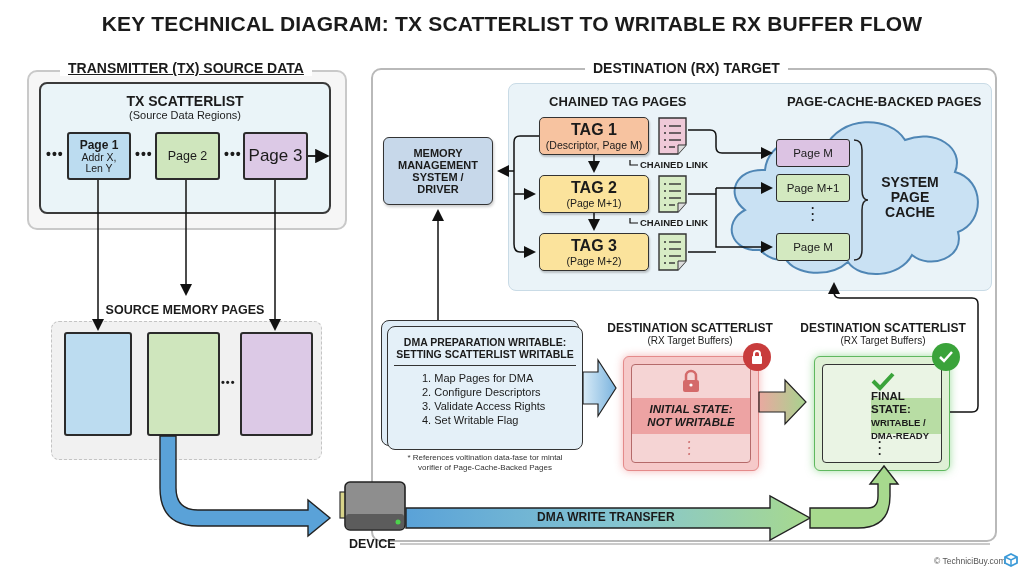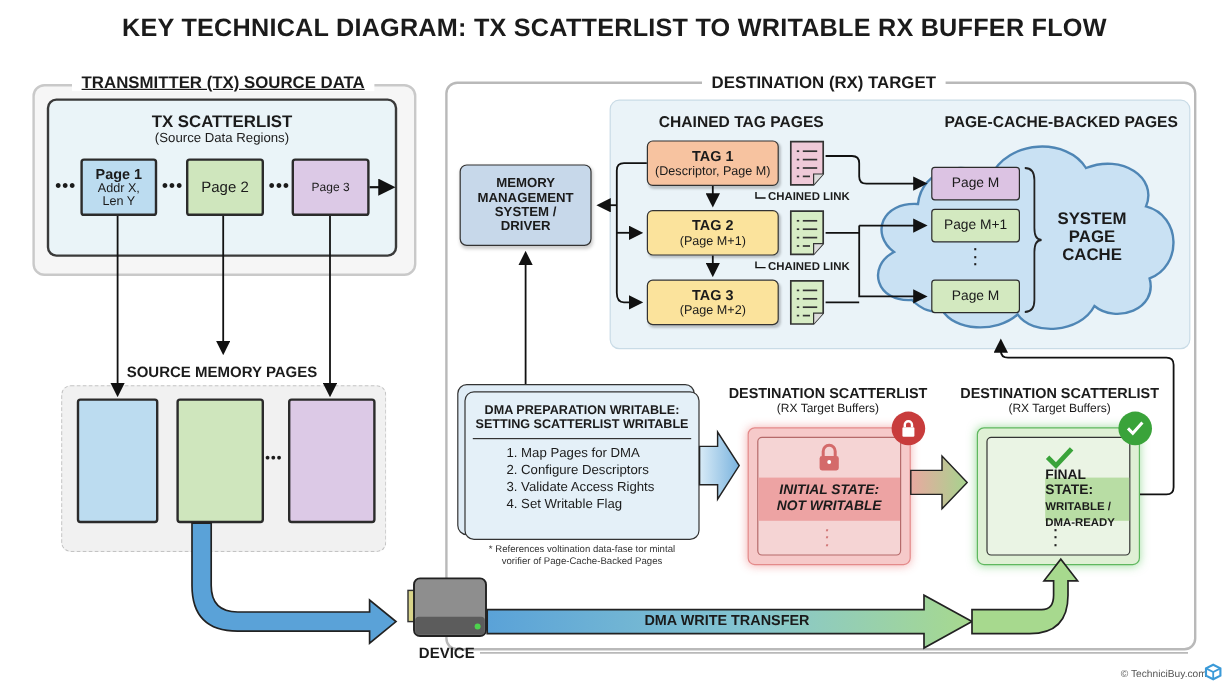--- a/index.html
+++ b/index.html
@@ -6,21 +6,21 @@
   body{width:1024px;height:572px;position:relative;overflow:hidden;font-family:"Liberation Sans","DejaVu Sans",sans-serif;color:#1b1b1b;}
   .abs{position:absolute;}
   .title{left:0;top:12px;width:1024px;text-align:center;font-weight:700;font-size:21px;letter-spacing:0.2px;}
   .panel{border:2px solid #c9c9c9;border-radius:10px;background:#f6f6f6;}
   .sec-title{font-weight:700;font-size:14px;background:#fff;padding:0 8px;white-space:nowrap;}
   .bold{font-weight:700;}
   .center{text-align:center;}
   .box{border:2px solid #2b2b2b;border-radius:3px;display:flex;flex-direction:column;align-items:center;justify-content:center;text-align:center;box-sizing:border-box;}
   .dots{font-weight:700;font-size:14px;letter-spacing:1px;}
   .tag{border:1.5px solid #333;border-radius:5px;box-sizing:border-box;display:flex;flex-direction:column;align-items:center;justify-content:center;box-shadow:1px 2px 2px rgba(0,0,0,0.2);}
-  .tag .t1{font-weight:700;font-size:12px;}
+  .tag .t1{font-weight:700;font-size:16px;}
   .tag .t2{font-size:10.5px;}
   svg{position:absolute;left:0;top:0;overflow:visible;}
 </style>
 </head>
 <body>
 
 <div class="abs title">KEY TECHNICAL DIAGRAM: TX SCATTERLIST TO WRITABLE RX BUFFER FLOW</div>
 
 <div class="abs panel" style="left:27px;top:70px;width:316px;height:156px;"></div>
 <div class="abs sec-title" style="left:60px;top:60px;text-decoration:underline;">TRANSMITTER (TX) SOURCE DATA</div>
@@ -34,21 +34,21 @@
   <div class="bold" style="font-size:12px;">Page 1</div>
   <div style="font-size:10.5px;line-height:11px;">Addr X,</div>
   <div style="font-size:10.5px;line-height:11px;">Len Y</div>
 </div>
 <div class="abs dots" style="left:135px;top:146px;">•••</div>
 <div class="abs box" style="left:155px;top:132px;width:65px;height:48px;background:#cfe6bd;">
   <div style="font-size:12.5px;">Page 2</div>
 </div>
 <div class="abs dots" style="left:224px;top:146px;">•••</div>
 <div class="abs box" style="left:243px;top:132px;width:65px;height:48px;background:#dcc9e6;">
-  <div style="font-size:10px;">Page 3</div>
+  <div style="font-size:17px;">Page 3</div>
 </div>
 
 <div class="abs bold center" style="left:50px;top:303px;width:270px;font-size:12.5px;">SOURCE MEMORY PAGES</div>
 <div class="abs" style="left:51px;top:321px;width:271px;height:139px;background:#f1f1f1;border:1px dashed #c4c4c4;border-radius:8px;box-sizing:border-box;"></div>
 <div class="abs box" style="left:64px;top:332px;width:68px;height:104px;background:#bcdcf0;"></div>
 <div class="abs box" style="left:147px;top:332px;width:73px;height:104px;background:#cfe6bd;"></div>
 <div class="abs dots" style="left:221px;top:376px;font-size:11px;">•••</div>
 <div class="abs box" style="left:240px;top:332px;width:73px;height:104px;background:#dcc9e6;"></div>
 
 <div class="abs" style="left:371px;top:68px;width:626px;height:474px;border:2px solid #b9b9b9;border-radius:10px;box-sizing:border-box;"></div>

